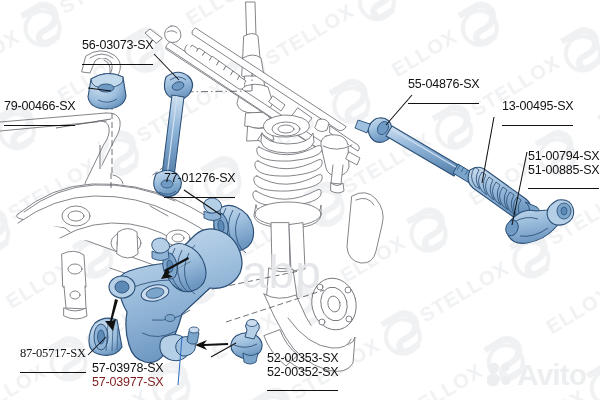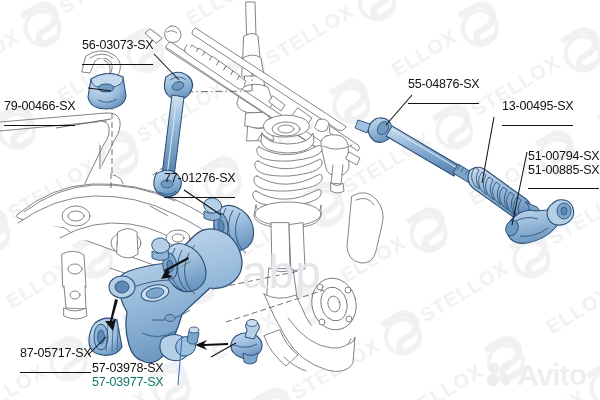--- a/index.html
+++ b/index.html
@@ -460,22 +460,26 @@
       <div class="part-label" style="left: 408px; top: 78px;">
         <span class="ln">55-04876-SX</span>
       </div>
       <div class="part-label" style="left: 490px; top: 100px; margin-left: 12px;">
         <span class="ln">13-00495-SX</span>
       </div>
       <div class="part-label stacked" style="left: 528px; top: 134px; margin-top: 16px;">
         <span class="ln" style="border-bottom: none; padding-bottom: 0px;">51-00794-SX</span>
         <span class="ln">51-00885-SX</span>
       </div>
-      <div class="part-label" style="left: 20px; top: 347px;">
+      <div class="part-label" style="left: 20px; top: 347px; font-family: Liberation Serif, serif;">
         <span class="ln">87-05717-SX</span>
       </div>
       <div class="part-label stacked" style="left: 92px; top: 362px;">
         <span class="ln" style="border-bottom: none; padding-bottom: 0px;">57-03978-SX</span>
-        <span class="ln" style="color: #0f766e; border-bottom-color: rgb(47, 111, 191);">57-03977-SX</span>
+        <span class="ln" style="color: #7f1d1d; border-bottom-color: rgb(47, 111, 191);">57-03977-SX</span>
+      </div>
+      <div class="part-label stacked" style="left: 267px; top: 352px;">
+        <span class="ln" style="border-bottom: none; padding-bottom: 0px;">52-00353-SX</span>
+        <span class="ln">52-00352-SX</span>
       </div>
     </div>
 
 </div>
 
 </body></html>

